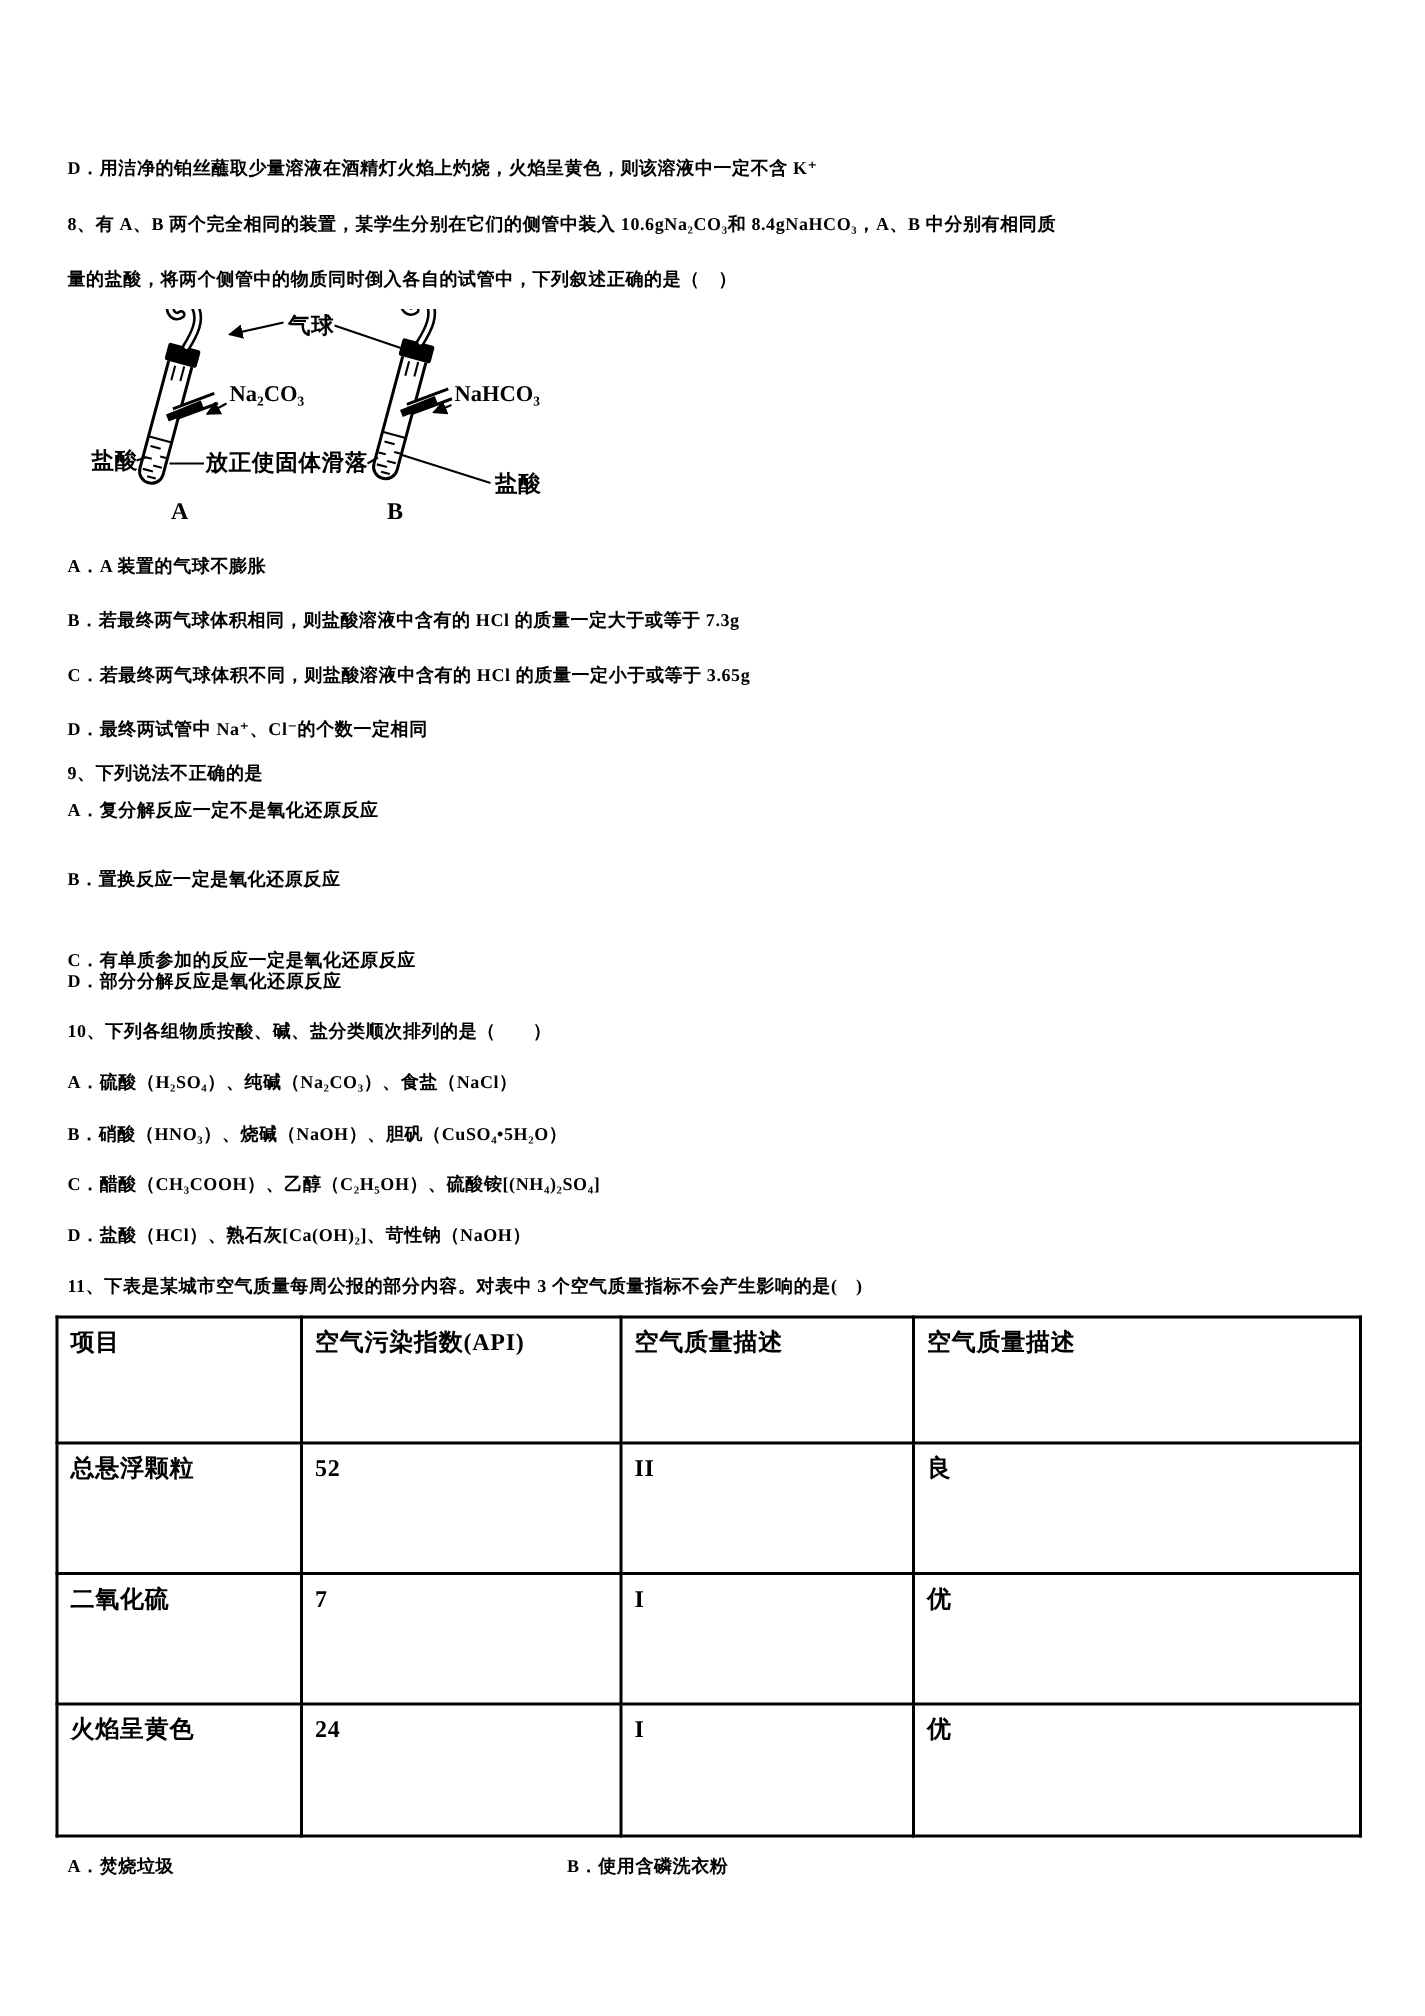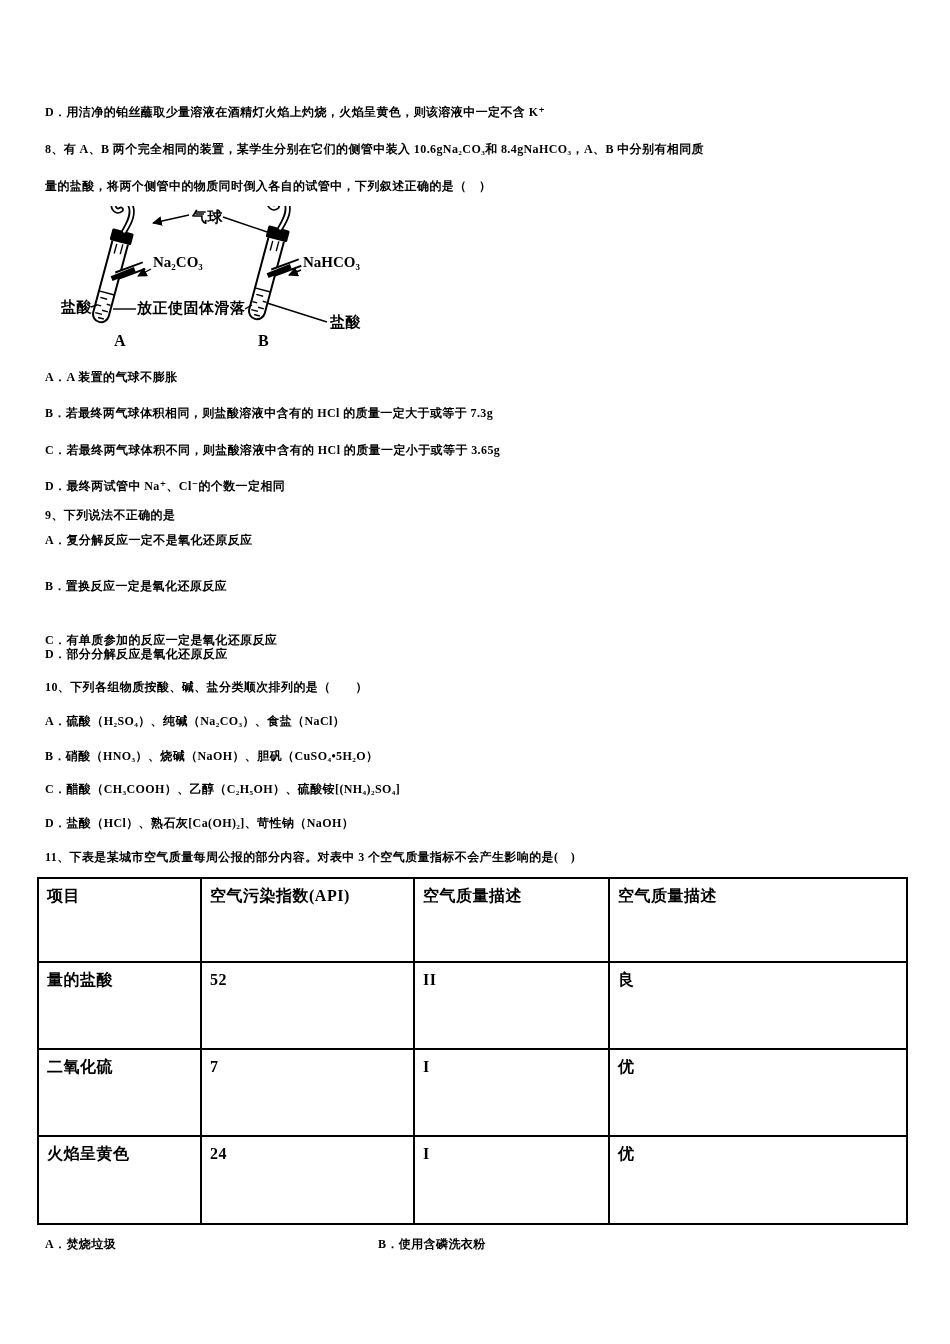--- a/index.html
+++ b/index.html
@@ -138,21 +138,21 @@
       <col style="width:298px">
   </colgroup>
   <tbody>
       <tr>
     <td style="height:68px">项目</td>
     <td>空气污染指数(API)</td>
     <td>空气质量描述</td>
     <td>空气质量描述</td>
   </tr>
   <tr>
-    <td style="height:71px">量的盐酸</td>
+    <td style="height:71px">总悬浮颗粒</td>
     <td>52</td>
     <td>II</td>
     <td>良</td>
   </tr>
   <tr>
     <td style="height:71px">二氧化硫</td>
     <td>7</td>
     <td>I</td>
     <td>优</td>
   </tr>

